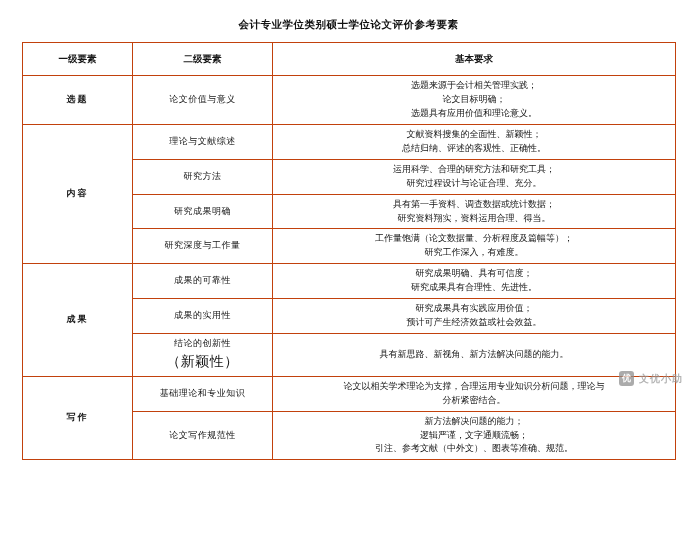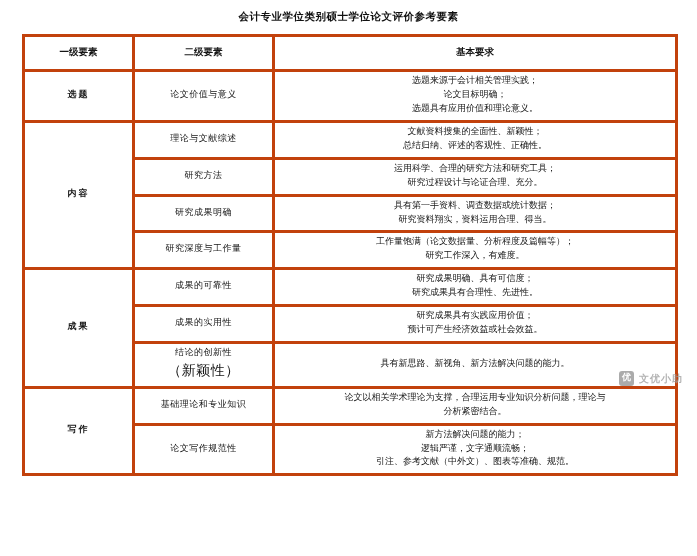--- a/index.html
+++ b/index.html
@@ -13,39 +13,38 @@
     font-family: "Liberation Sans", "DejaVu Sans", sans-serif;
     color: #1a1a1a;
     position: relative;
     overflow: hidden;
   }
   .page {
     width: 697px;
     height: 392px;
     position: relative;
     box-sizing: border-box;
-    padding: 4px 22px 0 22px;
-    font-family: Liberation Mono, monospace;
+    padding: 12px 22px 0 22px;
   }
   .doc-title {
     text-align: center;
     font-size: 10.5px;
     font-weight: bold;
     letter-spacing: 0.5px;
     margin: 6px 0 10px 0;
     color: #111;
   }
   table.rubric {
     border-collapse: collapse;
     width: 653px;
     margin: 0 auto;
     table-layout: fixed;
   }
   table.rubric th, table.rubric td {
-    border: 3px solid #c2410c;
+    border: 1px solid #c2410c;
     text-align: center;
     vertical-align: middle;
     font-size: 9px;
     color: #161616;
     padding: 3px 4px;
     line-height: 1.55;
   }
   table.rubric th {
     font-weight: bold;
     font-size: 9.5px;

